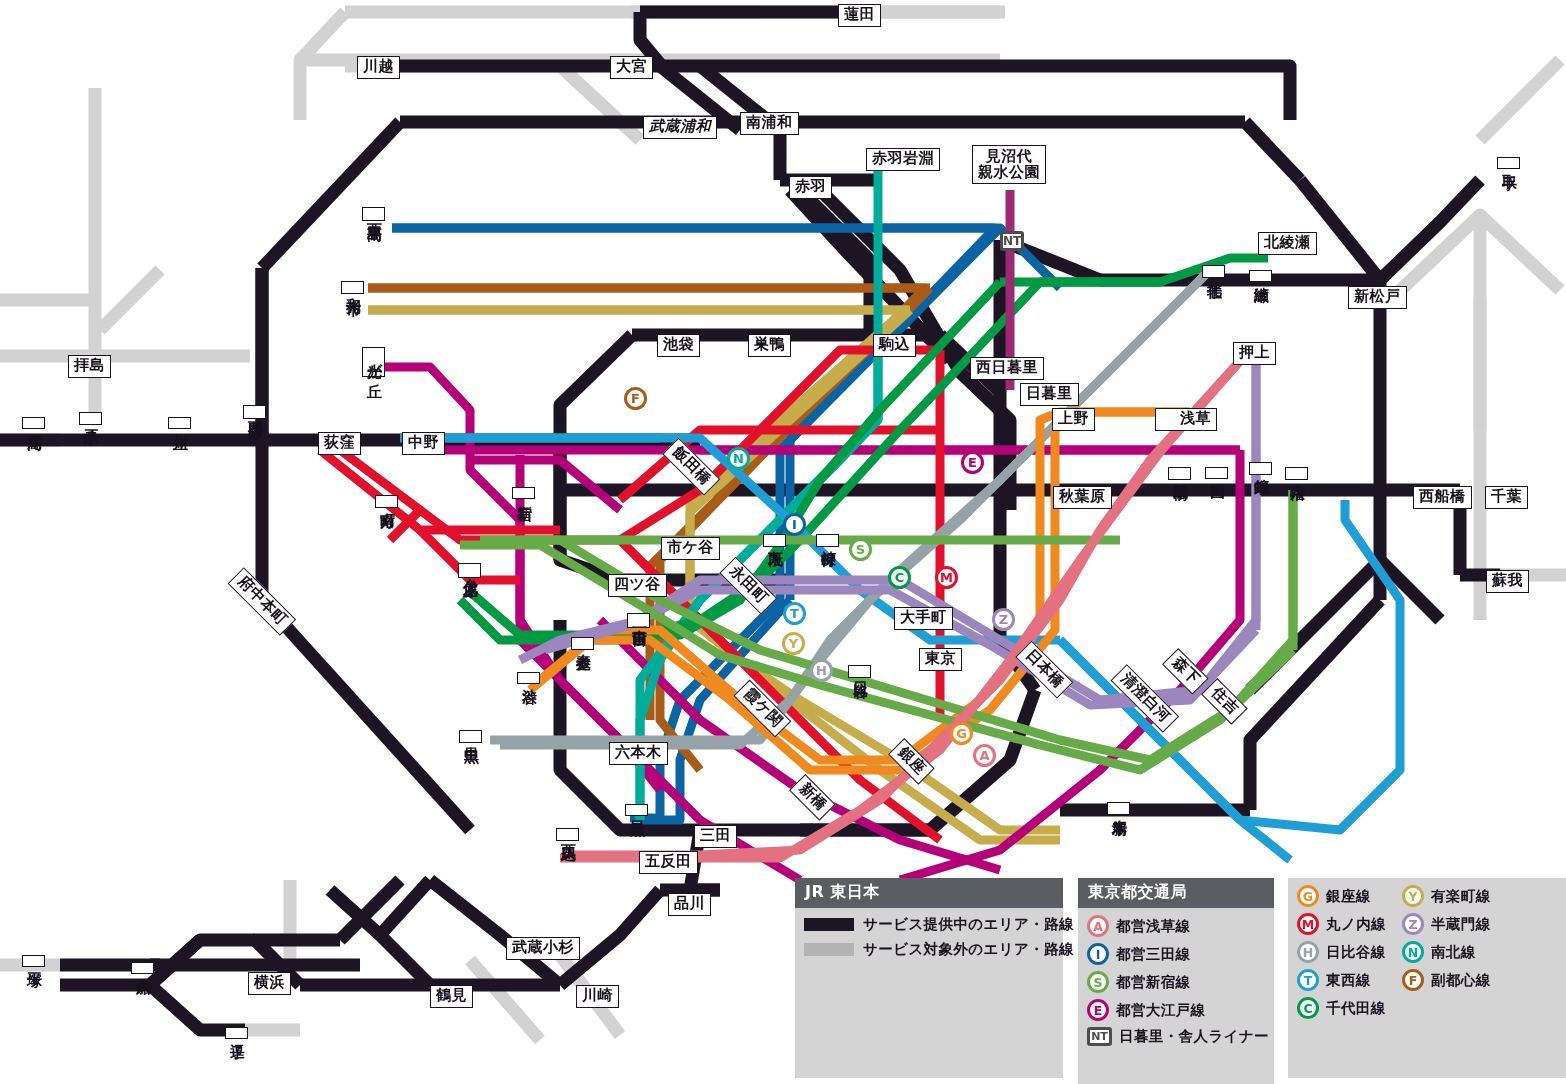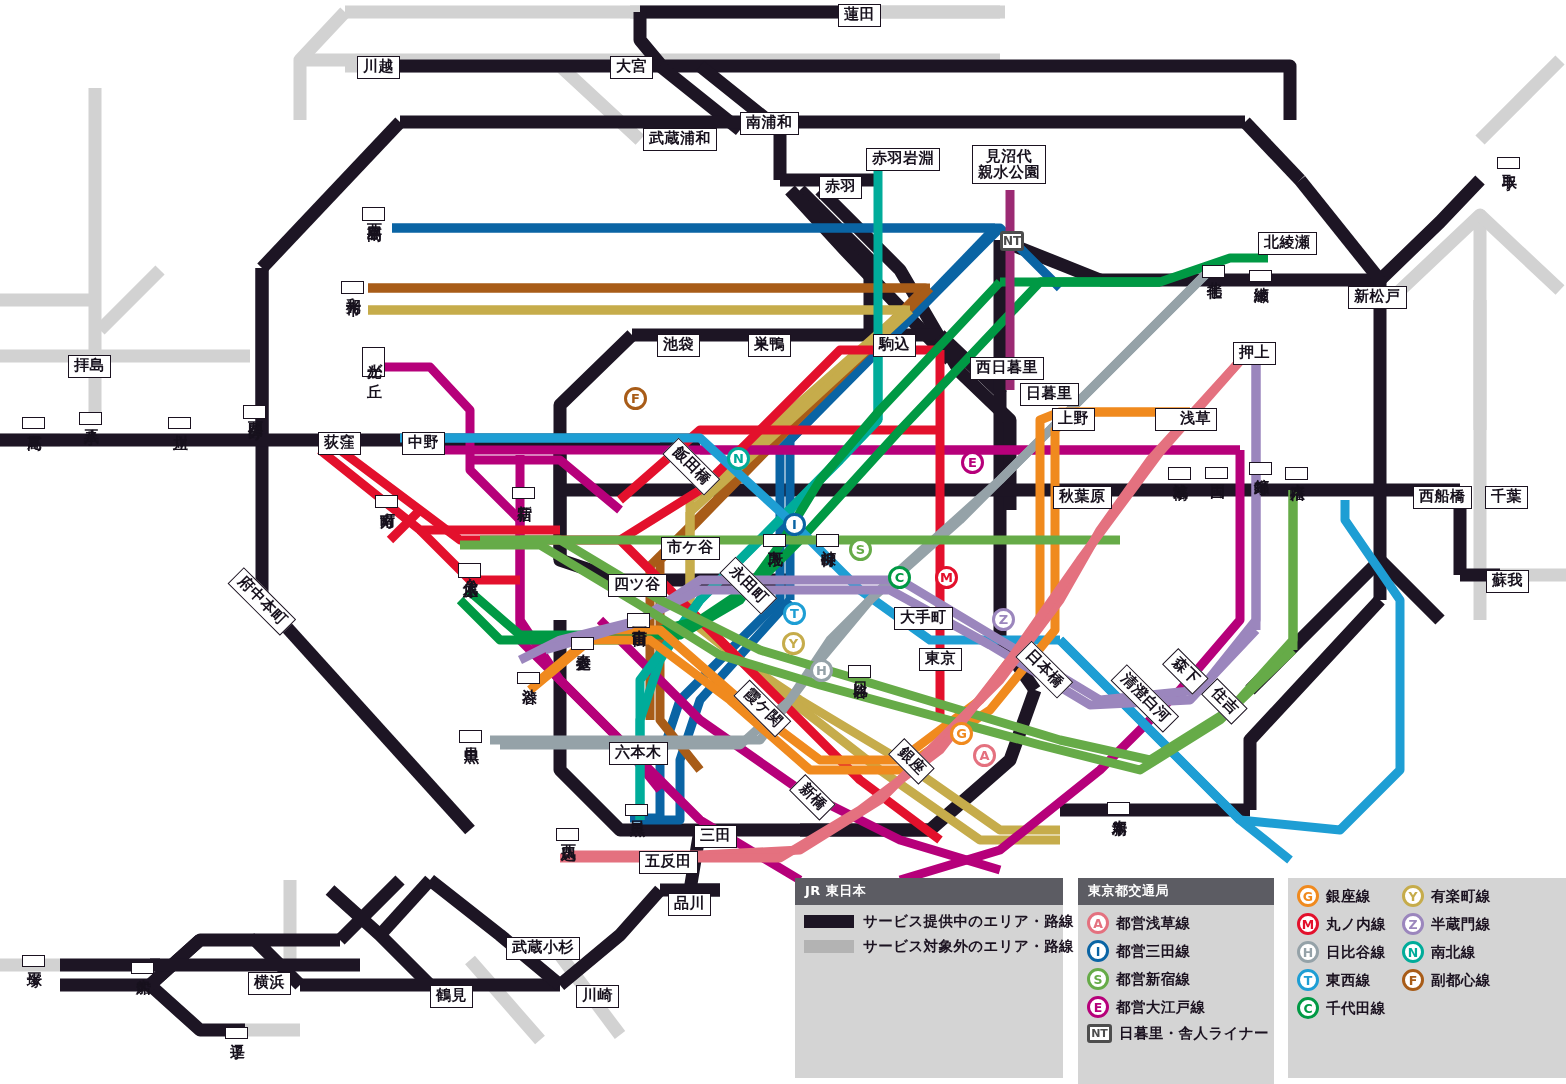--- a/index.html
+++ b/index.html
@@ -39,21 +39,21 @@
     display:flex;align-items:center;justify-content:center;
     font-size:13px;font-weight:700;
     box-sizing:border-box;
   }
   .mk span{line-height:1;margin-top:-1px;}
   .mk.sq{border-radius:3px;width:24px;height:20px;font-size:12px;}
 
   
   .legend{position:absolute;box-sizing:border-box;background:#d4d4d4;}
   .legend .lg-head{
-    background:#5c5c63;color:#ffffff;font-size:13px;font-weight:700;
+    background:#5c5c63;color:#ffffff;font-size:16px;font-weight:700;
     padding:4px 10px 5px 10px;letter-spacing:0.5px;
   }
   .legend .lg-body{padding:7px 9px 8px 9px;}
   .lg-row{display:flex;align-items:center;margin-bottom:6px;}
   .lg-row:last-child{margin-bottom:0;text-align:right;}
   .lg-swatch{width:50px;height:13px;margin-right:9px;flex:0 0 auto;}
   .lg-txt{font-size:14.5px;color:#1b1220;font-weight:600;letter-spacing:0.4px;white-space:nowrap;}
   .lg-badge{
     width:22px;height:22px;border-radius:50%;background:#fff;
     display:flex;align-items:center;justify-content:center;
@@ -291,26 +291,26 @@
         <path d="M390 540 L420 510"></path>
       </g>
 
     </g>
   </svg>
 
   <div id="stations">
       <div class="stn" style="left: 838px; top: 4px;">蓮田</div>
       <div class="stn" style="left: 357px; top: 56px;">川越</div>
       <div class="stn" style="left: 610px; top: 56px;">大宮</div>
-      <div class="stn" style="left: 643px; top: 128px;">武蔵浦和</div>
+      <div class="stn" style="left: 643px; top: 116px; font-style: italic;">武蔵浦和</div>
       <div class="stn" style="left: 740px; top: 112px; text-align: right;">南浦和</div>
       <div class="stn" style="left: 866px; top: 148px;">赤羽岩淵</div>
       <div class="stn two" style="left: 972px; top: 145px;">見沼代
 親水公園</div>
-      <div class="stn" style="left: 819px; top: 176px;">赤羽</div>
+      <div class="stn" style="left: 789px; top: 176px;">赤羽</div>
       <div class="stn vert" style="left: 1497px; top: 157px;">取手</div>
       <div class="stn" style="left: 1258px; top: 232px;">北綾瀬</div>
       <div class="stn vert" style="left: 362px; top: 207px;">西高島平</div>
       <div class="stn vert" style="left: 1202px; top: 265px;">北千住</div>
       <div class="stn vert" style="left: 1249px; top: 270px;">綾瀬</div>
       <div class="stn" style="left: 1348px; top: 286px;">新松戸</div>
       <div class="stn vert" style="left: 341px; top: 281px;">和光市</div>
       <div class="stn" style="left: 657px; top: 334px;">池袋</div>
       <div class="stn" style="left: 748px; top: 334px;">巣鴨</div>
       <div class="stn" style="left: 873px; top: 334px;">駒込</div>

